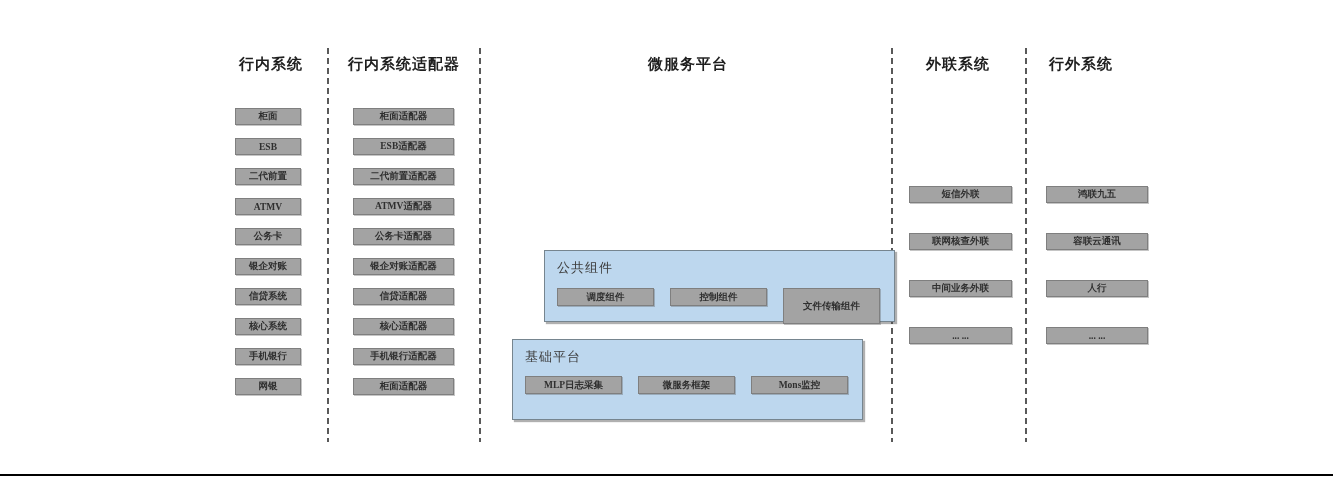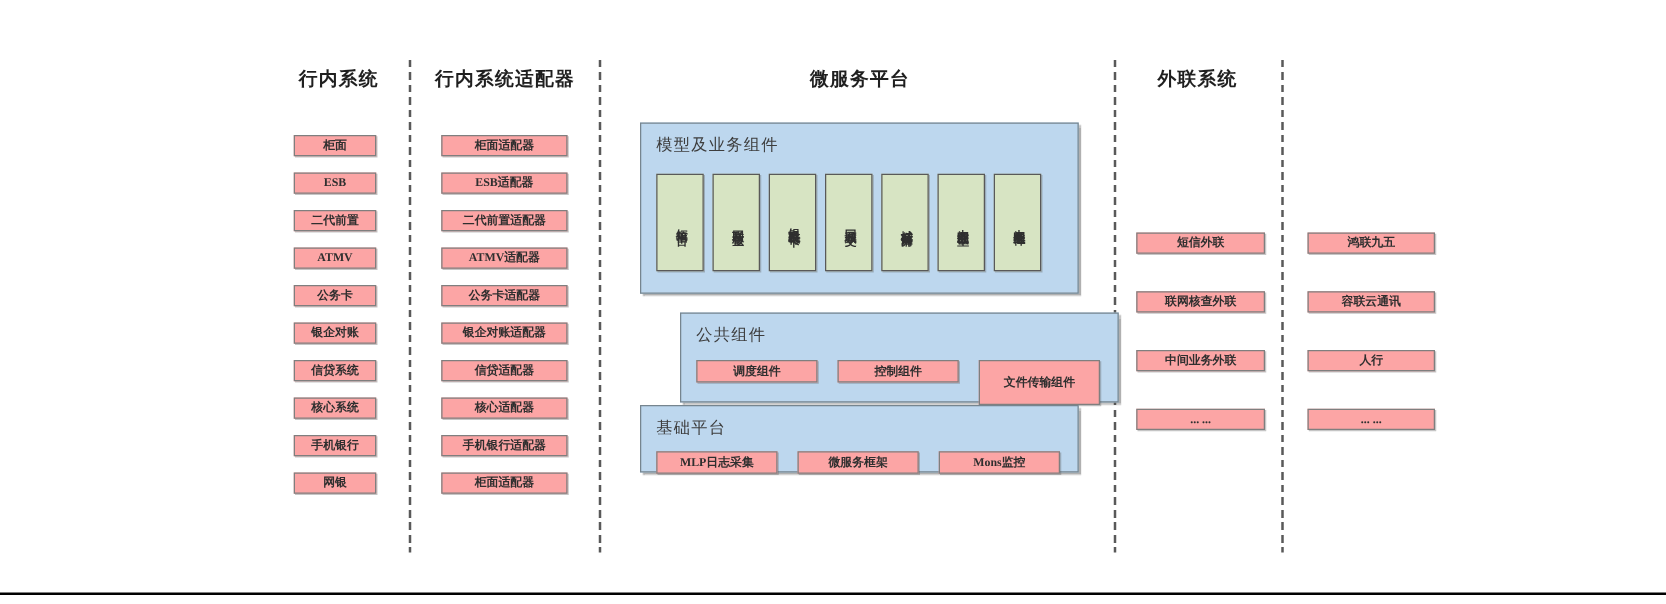--- a/index.html
+++ b/index.html
@@ -5,21 +5,21 @@
   html,body{margin:0;padding:0;background:#fff;}
   .canvas{position:relative;width:1333px;height:483px;background:#ffffff;overflow:hidden;
           font-family:Liberation Serif, serif;}
   .col-header{position:absolute;top:54px;height:20px;font-size:15px;font-weight:bold;
               color:#1f1f1f;text-align:center;letter-spacing:1px;line-height:20px;}
   .vline{position:absolute;top:48px;height:394px;width:2px;
          background:repeating-linear-gradient(to bottom,#595959 0 6px,transparent 6px 10px);}
   .stack{position:absolute;display:flex;flex-direction:column;}
   .stack.narrowgap{gap:13px;}
   .stack.widegap{gap:30px;}
-  .gbox{background:#fca5a5;border:1px solid #7f7f7f;color:#2f2f2f;font-size:9.5px;font-weight:bold;
+  .gbox{background:#a3a3a3;border:1px solid #7f7f7f;color:#2f2f2f;font-size:9.5px;font-weight:bold;
         display:flex;align-items:center;justify-content:center;box-sizing:border-box;height:17px;
         box-shadow:1px 1px 0 rgba(90,90,90,0.35);white-space:nowrap;}
   .panel{position:absolute;left:512px;width:351px;background:#bdd7ee;border:1px solid #76858f;
          box-sizing:border-box;box-shadow:2px 2px 1px rgba(80,80,80,0.45);}
   .panel-title{position:absolute;left:12px;top:8px;font-size:13px;color:#3d3d3d;letter-spacing:1px;}
   .vbox-row{position:absolute;left:12px;top:40px;display:flex;gap:7px;}
   .vbox{width:38px;height:78px;background:#d7e4c3;border:1px solid #595959;box-sizing:border-box;
         display:flex;align-items:center;justify-content:center;writing-mode:vertical-rl;
         text-orientation:upright;font-size:9.5px;font-weight:bold;color:#2f2f2f;letter-spacing:1px;
         box-shadow:1px 1px 0 rgba(90,90,90,0.35);}
@@ -29,20 +29,21 @@
 </style>
 </head>
 <body>
 
 <div class="canvas">
 
   <div class="col-header" style="left:206px;width:130px;">行内系统</div>
   <div class="col-header" style="left:588px;width:200px;">微服务平台</div>
   <div class="col-header" style="left:334px;width:140px;">行内系统适配器</div>
   <div class="col-header" style="left:893px;width:130px;">外联系统</div>
+  <div class="col-header" style="left:1016px;width:130px;">行外系统</div>
 
   <div class="vline" style="left:327px;"></div>
   <div class="vline" style="left:479px;"></div>
   <div class="vline" style="left:891px;"></div>
   <div class="vline" style="left:1025px;"></div>
 
   <div class="stack narrowgap" style="left:235px;top:108px;width:66px;">
     <div class="gbox">柜面</div>
     <div class="gbox">ESB</div>
     <div class="gbox">二代前置</div>
@@ -61,43 +62,31 @@
     <div class="gbox">二代前置适配器</div>
     <div class="gbox">ATMV适配器</div>
     <div class="gbox">公务卡适配器</div>
     <div class="gbox">银企对账适配器</div>
     <div class="gbox">信贷适配器</div>
     <div class="gbox">核心适配器</div>
     <div class="gbox">手机银行适配器</div>
     <div class="gbox">柜面适配器</div>
   </div>
 
-  <div class="panel" style="top:98px;height:137px;">
-    <div class="panel-title">模型及业务组件</div>
-    <div class="vbox-row">
-      <div class="vbox">短信平台</div>
-      <div class="vbox">联网核查</div>
-      <div class="vbox">银联及银行卡</div>
-      <div class="vbox">同城票交</div>
-      <div class="vbox">城商行清算</div>
-      <div class="vbox">中间业务模型</div>
-      <div class="vbox">中间业务组件</div>
-    </div>
-  </div>
 
   <div class="panel" style="top:250px;height:72px;margin-left:32px;">
     <div class="panel-title">公共组件</div>
     <div class="hrow" style="top:37px;">
       <div class="gbox wbox" style="height:18px;">调度组件</div>
       <div class="gbox wbox" style="height:18px;">控制组件</div>
       <div class="gbox wbox" style="height:36px;">文件传输组件</div>
     </div>
   </div>
 
-  <div class="panel" style="top:324px;height:54px;padding-left:32px;">
+  <div class="panel" style="top:339px;height:81px;padding-left:32px;">
     <div class="panel-title">基础平台</div>
     <div class="hrow" style="top:36px;">
       <div class="gbox wbox" style="height:18px;">MLP日志采集</div>
       <div class="gbox wbox" style="height:18px;">微服务框架</div>
       <div class="gbox wbox" style="height:18px;">Mons监控</div>
     </div>
   </div>
 
   <div class="stack widegap" style="left:909px;top:186px;width:103px;">
     <div class="gbox">短信外联</div>

